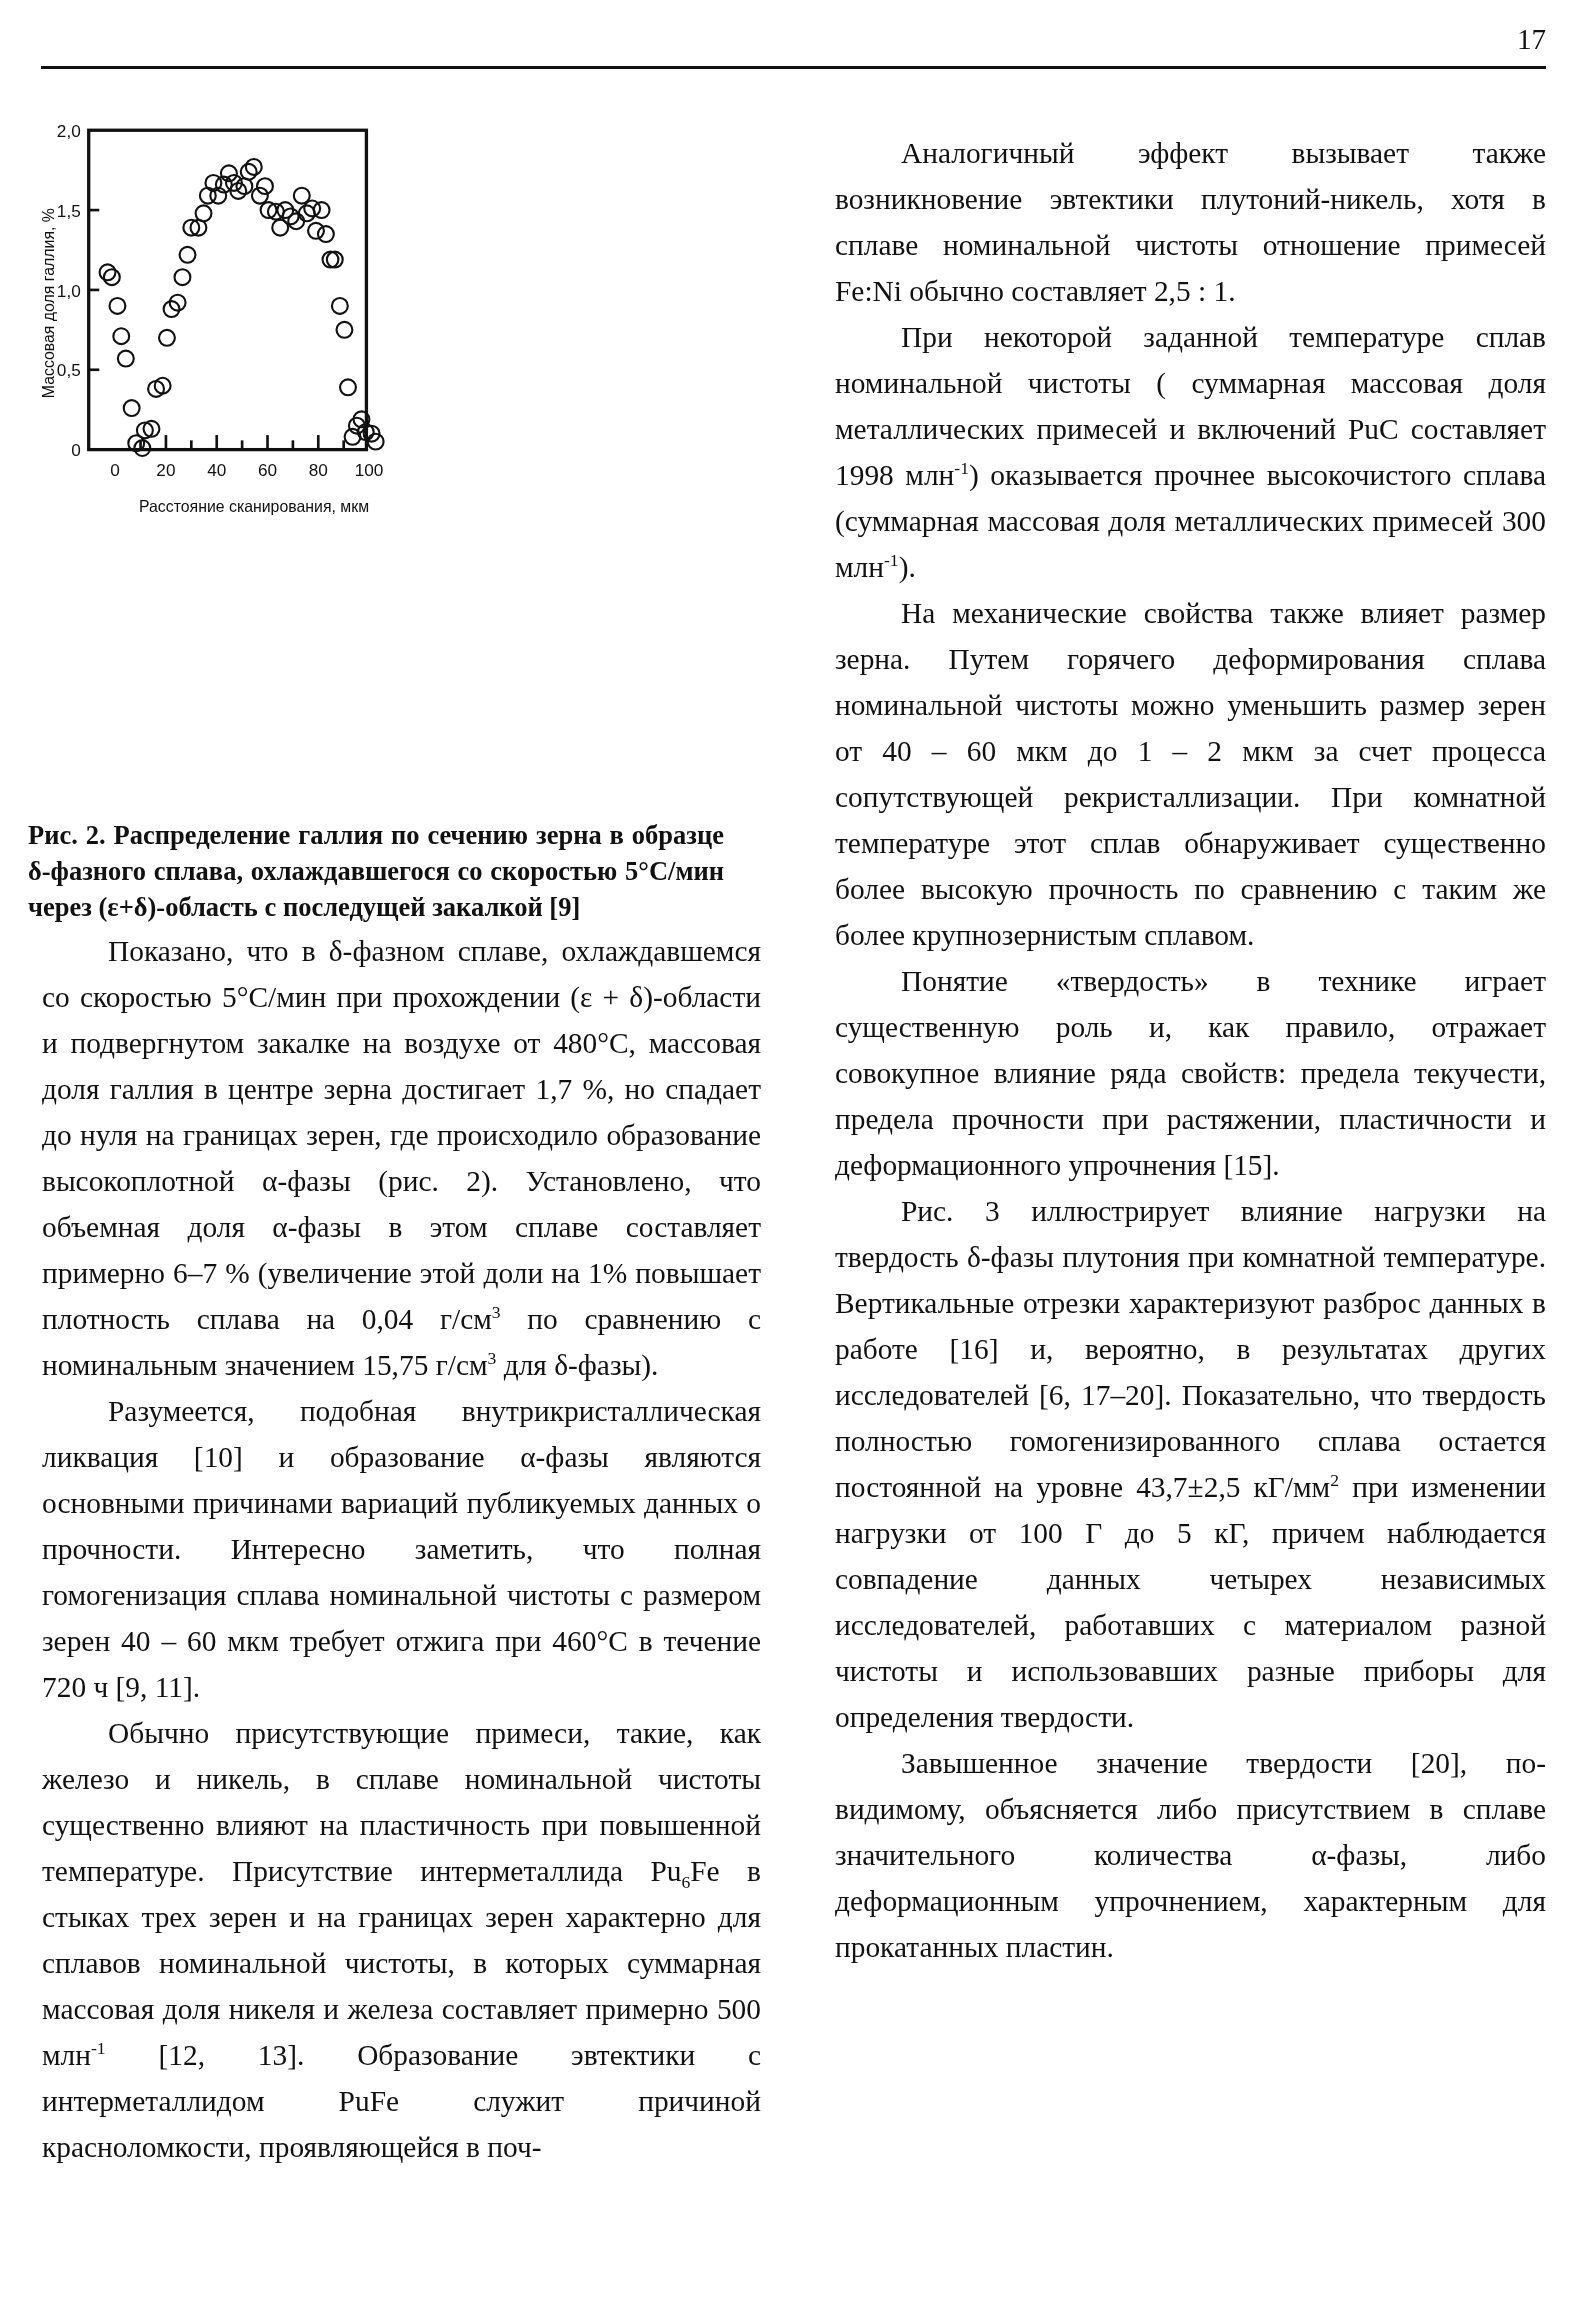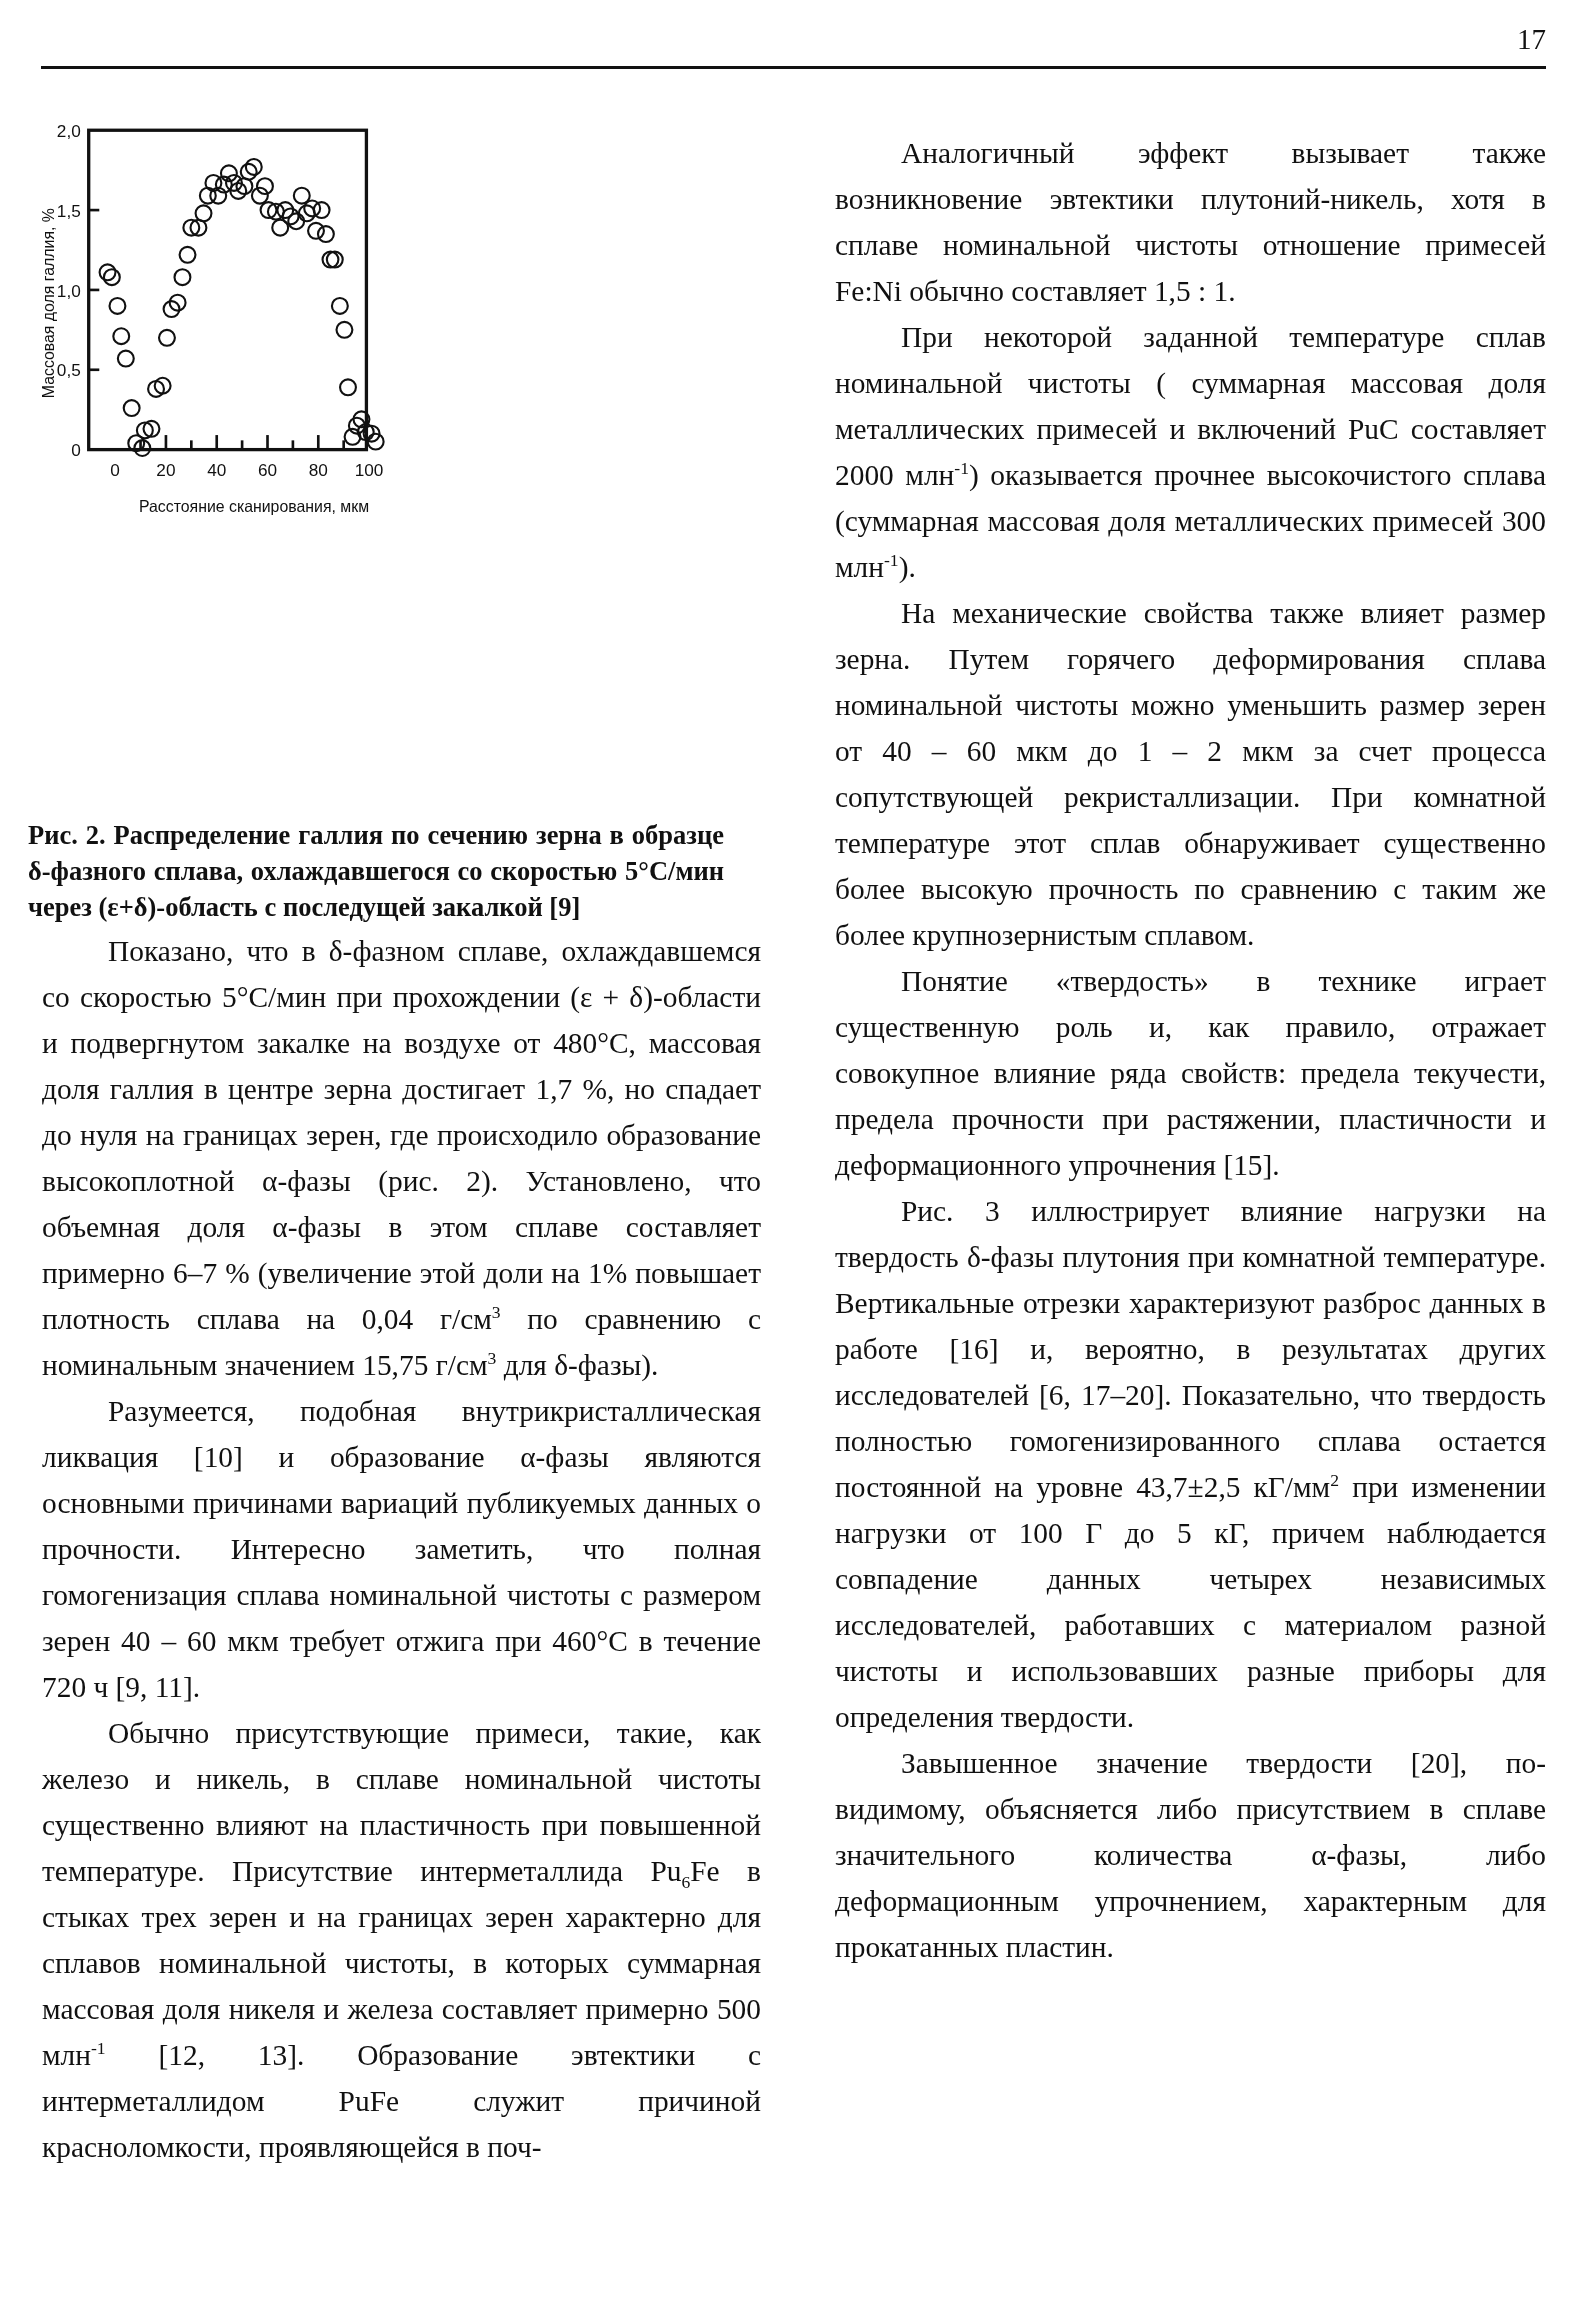--- a/index.html
+++ b/index.html
@@ -122,21 +122,21 @@
 
 <div class="caption">Рис. 2. Распределение галлия по сечению зерна в образце δ-фазного сплава, охлаждавшегося со скоростью 5°С/мин через (ε+δ)-область с последущей закалкой [9]</div>
 
 <div class="col col-left">
   <p class="ind"><span>Показано, что в δ-фазном сплаве, охлаждавшемся со скоростью 5°С/мин при прохождении (ε + δ)-области и подвергнутом закалке на воздухе от 480°С, массовая доля галлия в центре зерна достигает 1,7 %, но спадает до нуля на границах зерен, где происходило образование высокоплотной α-фазы (рис. 2). Установлено, что объемная доля  α-фазы в этом сплаве составляет примерно 6–7 % (увеличение этой доли на 1% повышает плотность сплава  на 0,04 г/см</span><sup>3</sup><span> по сравнению с номинальным значением 15,75 г/см</span><sup>3</sup><span> для  δ-фазы).</span></p>
   <p class="ind">Разумеется, подобная внутрикристаллическая ликвация [10] и образование α-фазы являются основными причинами вариаций публикуемых данных о прочности. Интересно заметить, что полная гомогенизация сплава номинальной чистоты с размером зерен 40 – 60 мкм требует отжига при 460°С в течение 720 ч [9, 11].</p>
   <p class="ind"><span>Обычно присутствующие примеси, такие, как железо и никель, в сплаве номинальной чистоты существенно влияют на пластичность при повышенной температуре. Присутствие интерметаллида Pu</span><sub>6</sub><span>Fe в стыках трех зерен и на границах зерен характерно для сплавов номинальной чистоты, в которых суммарная массовая доля никеля и железа составляет примерно 500 млн</span><sup>-1</sup><span> [12, 13]. Образование эвтектики с интерметаллидом Pu</span><span>Fe служит причиной красноломкости, проявляющейся в поч-</span></p>
 </div>
 
 <div class="col col-right">
-  <p class="ind">Аналогичный эффект вызывает также возникновение эвтектики плутоний-никель, хотя в  сплаве номинальной чистоты отношение примесей Fe:Ni обычно составляет 1,5 : 1.</p>
-  <p class="ind"><span>При некоторой заданной температуре сплав номинальной чистоты ( суммарная массовая доля металлических примесей и включений PuC составляет 2000 млн</span><sup>-1</sup><span>) оказывается прочнее высокочистого сплава (суммарная массовая доля металлических примесей 300 млн</span><sup>-1</sup><span>).</span></p>
+  <p class="ind">Аналогичный эффект вызывает также возникновение эвтектики плутоний-никель, хотя в  сплаве номинальной чистоты отношение примесей Fe:Ni обычно составляет 2,5 : 1.</p>
+  <p class="ind"><span>При некоторой заданной температуре сплав номинальной чистоты ( суммарная массовая доля металлических примесей и включений PuC составляет 1998 млн</span><sup>-1</sup><span>) оказывается прочнее высокочистого сплава (суммарная массовая доля металлических примесей 300 млн</span><sup>-1</sup><span>).</span></p>
   <p class="ind">На механические свойства также влияет размер зерна.  Путем горячего деформирования сплава номинальной чистоты можно уменьшить размер зерен  от 40 – 60 мкм до 1 – 2 мкм  за счет процесса сопутствующей   рекристаллизации. При комнатной температуре этот сплав обнаруживает существенно более высокую прочность по сравнению с таким же более крупнозернистым сплавом.</p>
   <p class="ind">Понятие «твердость» в технике играет существенную роль и, как правило, отражает совокупное влияние ряда свойств: предела текучести, предела прочности при растяжении, пластичности и деформационного упрочнения [15].</p>
   <p class="ind"><span>Рис. 3 иллюстрирует влияние нагрузки на твердость  δ-фазы  плутония при комнатной температуре. Вертикальные отрезки характеризуют разброс данных в работе [16] и, вероятно, в результатах других исследователей [6, 17–20]. Показательно, что твердость полностью гомогенизированного сплава остается постоянной на уровне 43,7±2,5 кГ/мм</span><sup>2</sup><span> при изменении нагрузки от 100 Г до 5 кГ, причем наблюдается совпадение данных четырех независимых исследователей, работавших с материалом разной чистоты и использовавших разные приборы для определения твердости.</span></p>
   <p class="ind">Завышенное значение твердости [20], по-видимому, объясняется либо присутствием в сплаве значительного количества α-фазы, либо деформационным упрочнением, характерным для прокатанных пластин.</p>
 
 </div>
 
 
 </body></html>

